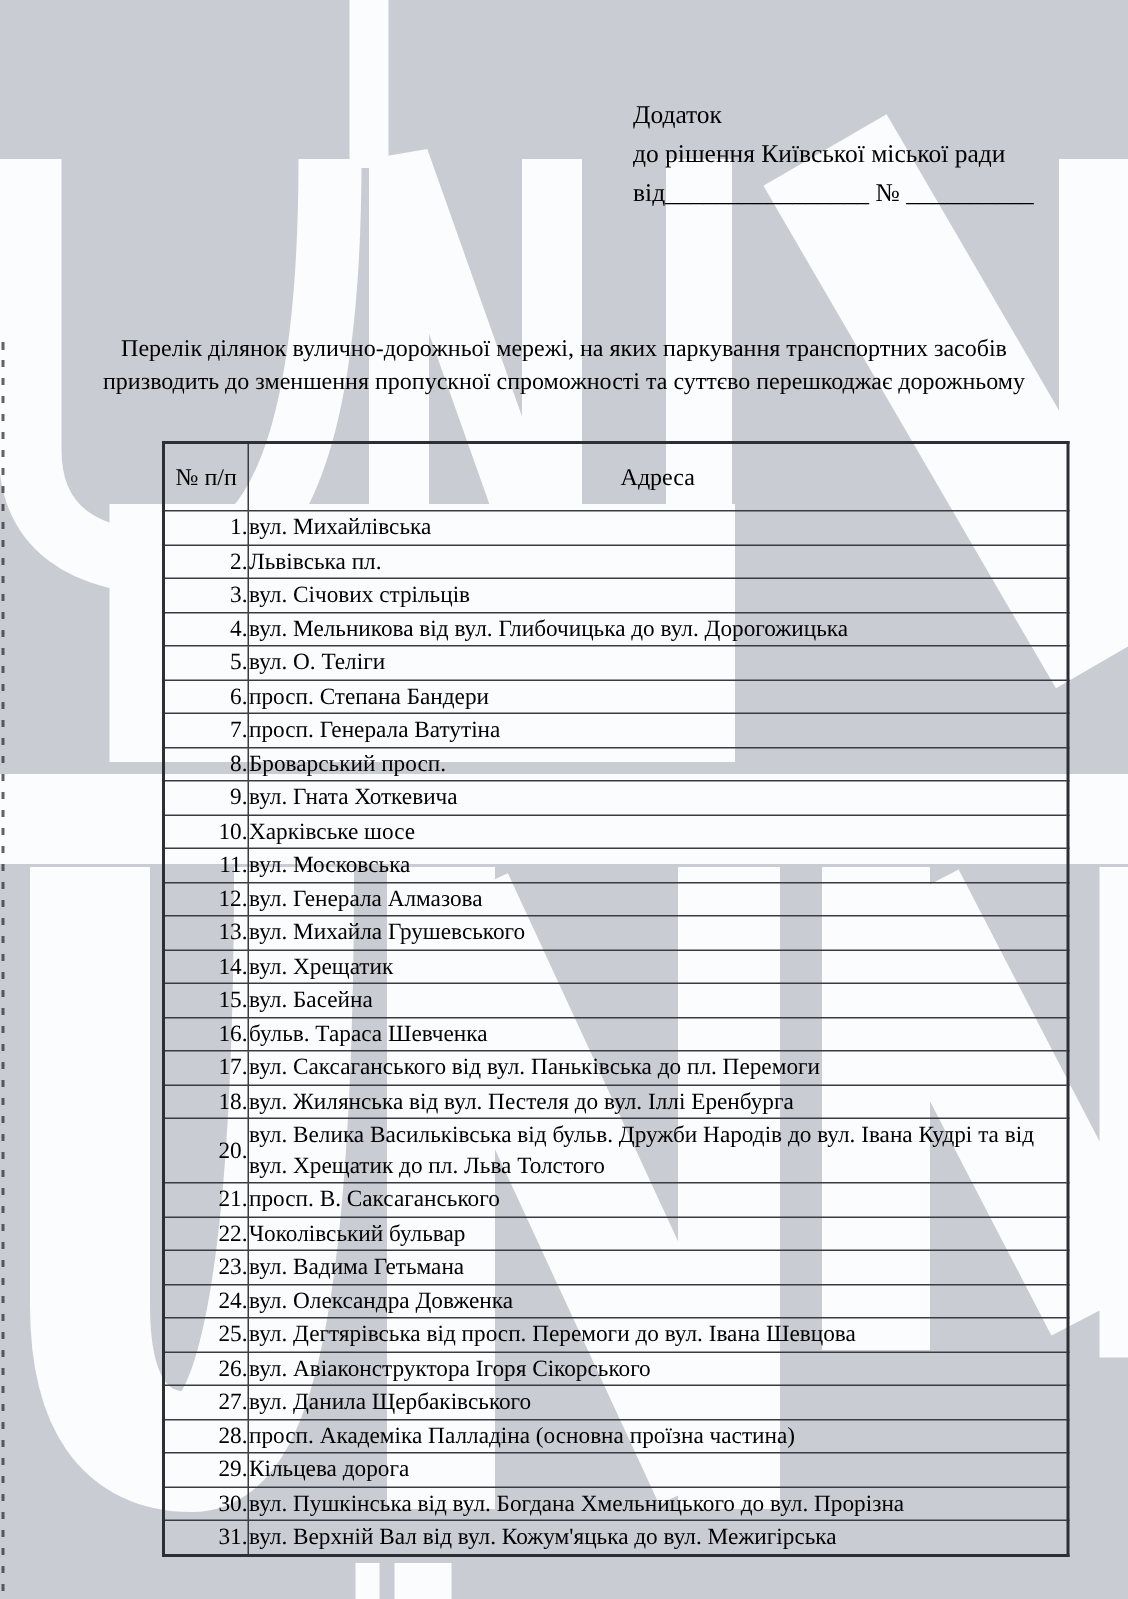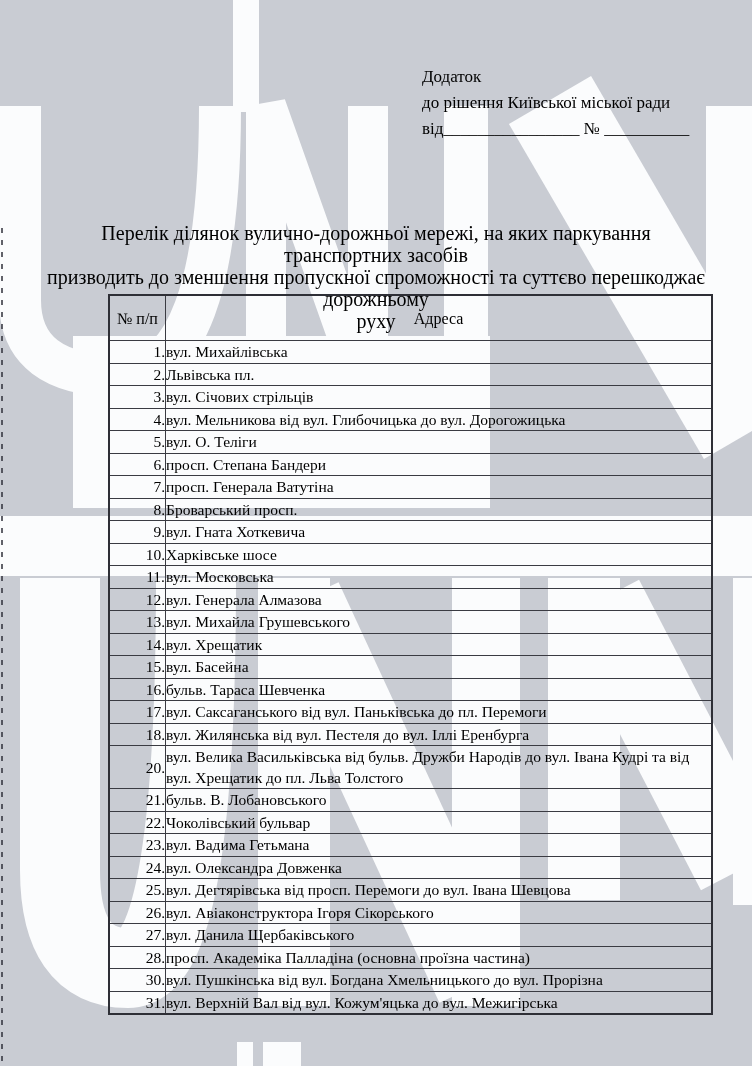--- a/index.html
+++ b/index.html
@@ -16,21 +16,21 @@
     position:absolute;left:1px;top:228px;width:2px;height:838px;
     background:repeating-linear-gradient(to bottom,
       rgba(45,46,56,.75) 0 5px, rgba(45,46,56,0) 5px 12px);
   }
   #doc-header{
     position:absolute;left:422px;top:64px;width:310px;
     font-size:17px;line-height:26px;white-space:nowrap;
   }
   #doc-title{
     position:absolute;left:40px;top:222px;width:672px;
-    font-size:20px;line-height:22px;text-align:center;
+    font-size:16px;line-height:22px;text-align:center;
   }
   #street-table{
     position:absolute;left:108px;top:294px;
     border-collapse:collapse;
     width:602px;table-layout:fixed;
     font-size:15.5px;
   }
   #street-table td,#street-table th{
     border:1.5px solid #3a3b42;
     font-weight:normal;
@@ -85,21 +85,20 @@
     <div>до рішення Київської міської ради</div>
     <div><span>від</span><span>________________</span>
       <span>№</span>
       <span>__________</span>
     </div>
   </div>
 
   <div id="doc-title">
       <div>Перелік ділянок вулично-дорожньої мережі, на яких паркування транспортних засобів</div>
       <div>призводить до зменшення пропускної спроможності та суттєво перешкоджає дорожньому</div>
-      <div>руху</div>
     </div>
 
   <table id="street-table">
     <thead>
       <tr>
         <th class="col-num">№ п/п</th>
         <th class="col-addr">Адреса</th>
       </tr>
     </thead>
     <tbody>
@@ -174,21 +173,21 @@
         <tr>
           <td class="col-num">18.</td>
           <td class="col-addr">вул. Жилянська від вул. Пестеля до вул. Іллі Еренбурга</td>
         </tr>
         <tr>
           <td class="col-num">20.</td>
           <td class="col-addr">вул. Велика Васильківська від бульв. Дружби Народів до вул. Івана Кудрі та від вул. Хрещатик до пл. Льва Толстого</td>
         </tr>
         <tr>
           <td class="col-num">21.</td>
-          <td class="col-addr">бульв. В. Лобановського</td>
+          <td class="col-addr">просп. В. Саксаганського</td>
         </tr>
         <tr>
           <td class="col-num">22.</td>
           <td class="col-addr">Чоколівський бульвар</td>
         </tr>
         <tr>
           <td class="col-num">23.</td>
           <td class="col-addr">вул. Вадима Гетьмана</td>
         </tr>
         <tr>
@@ -205,20 +204,24 @@
         </tr>
         <tr>
           <td class="col-num">27.</td>
           <td class="col-addr">вул. Данила Щербаківського</td>
         </tr>
         <tr>
           <td class="col-num">28.</td>
           <td class="col-addr">просп. Академіка Палладіна (основна проїзна частина)</td>
         </tr>
         <tr>
+          <td class="col-num">29.</td>
+          <td class="col-addr">Кільцева дорога</td>
+        </tr>
+        <tr>
           <td class="col-num">30.</td>
           <td class="col-addr">вул. Пушкінська від вул. Богдана Хмельницького до вул. Прорізна</td>
         </tr>
         <tr>
           <td class="col-num">31.</td>
           <td class="col-addr">вул. Верхній Вал від вул. Кожум'яцька до вул. Межигірська</td>
         </tr>
       </tbody>
   </table>
 

